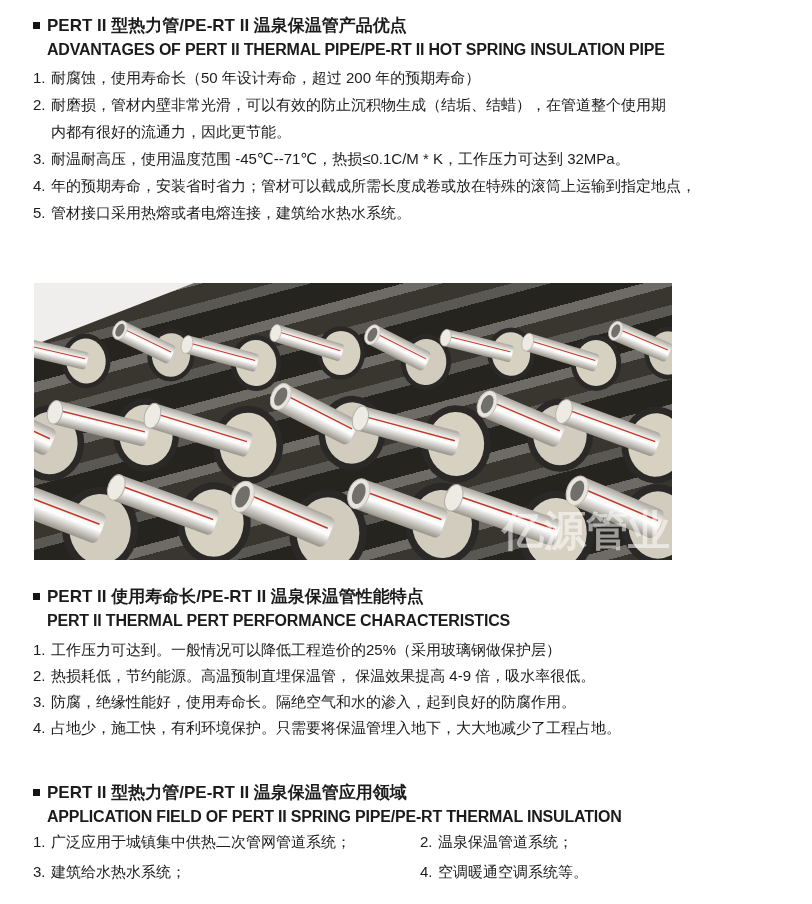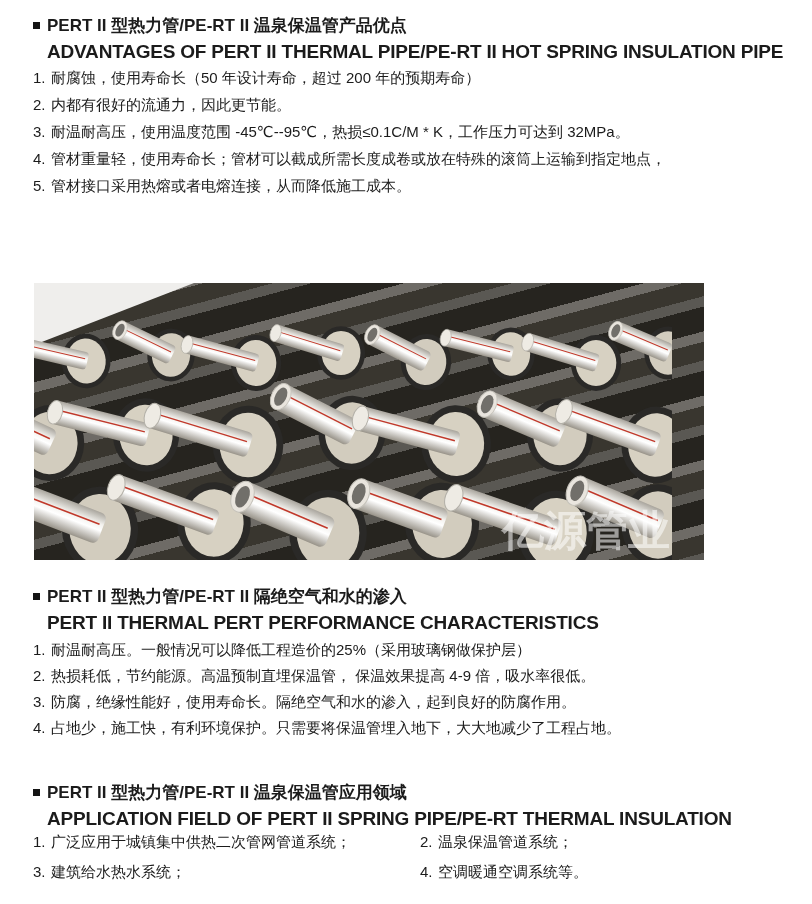--- a/index.html
+++ b/index.html
@@ -3,42 +3,42 @@
 <meta charset="utf-8">
 <style>
   html,body{margin:0;padding:0;background:#ffffff;}
   body{width:812px;height:904px;font-family:"Liberation Sans","DejaVu Sans",sans-serif;color:#1b1b1b;}
   .page{position:relative;width:812px;height:904px;background:#ffffff;overflow:hidden;}
 
   
   .sec-head{position:absolute;left:33px;right:20px;}
   .sec-head .zh{display:flex;align-items:center;gap:7px;font-size:17px;font-weight:700;white-space:nowrap;}
   .bullet{width:7px;height:7px;background:#141414;flex:none;}
-  .sec-head .en{font-size:19px;font-weight:700;margin-left:14px;margin-top:4px;letter-spacing:-0.2px;white-space:nowrap;}
+  .sec-head .en{font-size:16px;font-weight:700;margin-left:14px;margin-top:4px;letter-spacing:-0.2px;white-space:nowrap;}
   .h1{top:14px;}
   .h2{top:585px;}
   .h3{top:781px;}
 
   
   .list{position:absolute;left:33px;right:12px;}
   .list1{top:64px;}
   .list2{top:637px;}
   .li{display:flex;font-size:15px;line-height:27px;}
   .list2 .li{line-height:26px;}
   .num{flex:0 0 18px;}
   .lines{flex:1;min-width:0;}
   .ln{display:block;white-space:nowrap;}
 
   
   .apps{position:absolute;left:33px;right:12px;top:832px;display:grid;grid-template-columns:387px 1fr;row-gap:10px;}
   .apps .li{line-height:20px;}
 
   
   .photo{position:absolute;left:34px;top:283px;width:638px;height:277px;overflow:hidden;
-         background:repeating-linear-gradient(165deg,#5a5853 0 10px,#26241f 10px 34px,#6e6b66 34px 44px,#39362f 44px 62px);padding-left:32px;}
+         background:repeating-linear-gradient(165deg,#5a5853 0 10px,#26241f 10px 34px,#6e6b66 34px 44px,#39362f 44px 62px);}
   .photo svg{position:absolute;inset:0;display:block;}
 </style>
 </head>
 <body>
 
 <div class="page">
 
   <div class="sec-head h1">
     <div class="zh">
       <span class="bullet"></span>
@@ -50,39 +50,40 @@
   <div class="list list1">
     <div class="li">
       <span class="num">1.</span>
       <span class="lines">
           <span class="ln">耐腐蚀，使用寿命长（50 年设计寿命，超过 200 年的预期寿命）</span>
         </span>
     </div>
     <div class="li">
       <span class="num">2.</span>
       <span class="lines">
+        <span class="ln">耐磨损，管材内壁非常光滑，可以有效的防止沉积物生成（结垢、结蜡），在管道整个使用期</span>
         <span class="ln">内都有很好的流通力，因此更节能。</span>
       </span>
     </div>
     <div class="li">
       <span class="num">3.</span>
       <span class="lines">
-          <span class="ln">耐温耐高压，使用温度范围 -45℃--95℃，热损≤0.1C/M * K，工作压力可达到 32MPa。</span>
+          <span class="ln">耐温耐高压，使用温度范围 -45℃--71℃，热损≤0.1C/M * K，工作压力可达到 32MPa。</span>
         </span>
     </div>
     <div class="li">
       <span class="num">4.</span>
       <span class="lines">
-        <span class="ln">管材重量轻，使用寿命长；管材可以截成所需长度成卷或放在特殊的滚筒上运输到指定地点，</span>
+        <span class="ln">年的预期寿命，安装省时省力；管材可以截成所需长度成卷或放在特殊的滚筒上运输到指定地点，</span>
       </span>
     </div>
     <div class="li">
       <span class="num">5.</span>
       <span class="lines">
-          <span class="ln">管材接口采用热熔或者电熔连接，从而降低施工成本。</span>
+          <span class="ln">管材接口采用热熔或者电熔连接，建筑给水热水系统。</span>
         </span>
     </div>
   </div>
 
   <div class="photo">
     <svg viewBox="0 0 638 277" width="638" height="277">
       <defs>
         <linearGradient id="rodG" x1="0" y1="0" x2="0" y2="1">
           <stop offset="0" stop-color="#a9a59d"></stop>
           <stop offset="0.35" stop-color="#f3f2ee"></stop>
@@ -136,30 +137,30 @@
       <use href="#pcap" transform="translate(522 250) scale(1.06) rotate(2)"></use>
       <use href="#popen" transform="translate(624 242) scale(1.02)"></use>
 
       <text x="468" y="262" font-size="42" font-weight="700" fill="#ffffff" opacity="0.55">亿源管业</text>
     </svg>
   </div>
 
   <div class="sec-head h2">
     <div class="zh">
       <span class="bullet"></span>
-      <span>PERT II 型热力管/PE-RT II 隔绝空气和水的渗入</span>
+      <span>PERT II 使用寿命长/PE-RT II 温泉保温管性能特点</span>
     </div>
     <div class="en">PERT II THERMAL PERT PERFORMANCE CHARACTERISTICS</div>
   </div>
 
   <div class="list list2">
     <div class="li">
       <span class="num">1.</span>
       <span class="lines">
-        <span class="ln">耐温耐高压。一般情况可以降低工程造价的25%（采用玻璃钢做保护层）</span>
+        <span class="ln">工作压力可达到。一般情况可以降低工程造价的25%（采用玻璃钢做保护层）</span>
       </span>
     </div>
     <div class="li">
       <span class="num">2.</span>
       <span class="lines">
           <span class="ln">热损耗低，节约能源。高温预制直埋保温管， 保温效果提高 4-9 倍，吸水率很低。</span>
         </span>
     </div>
     <div class="li">
       <span class="num">3.</span>

